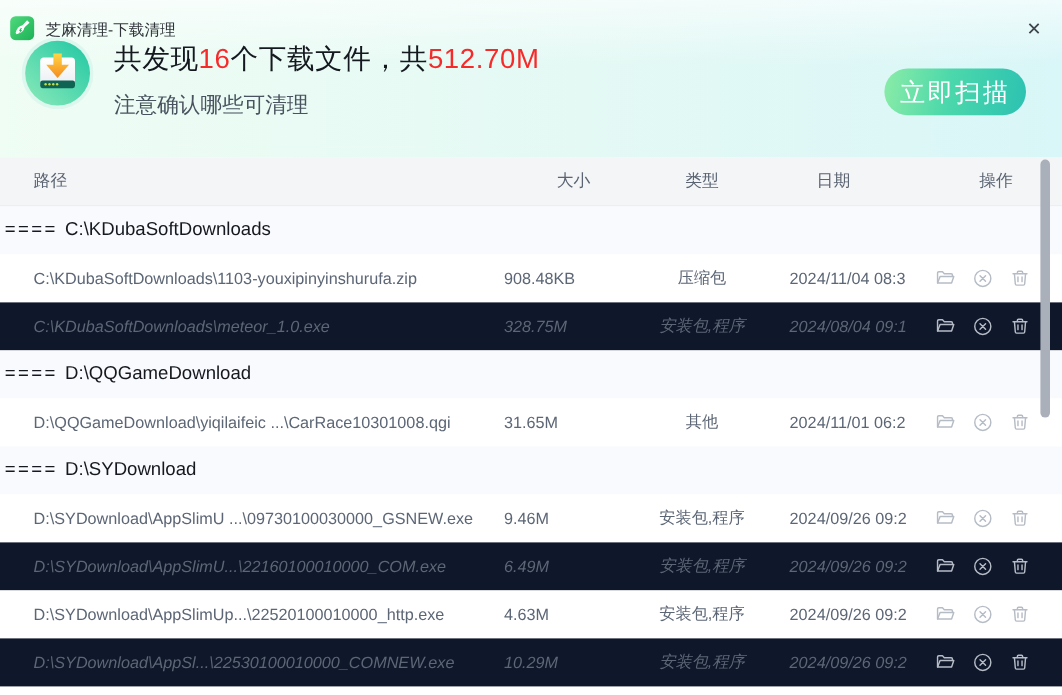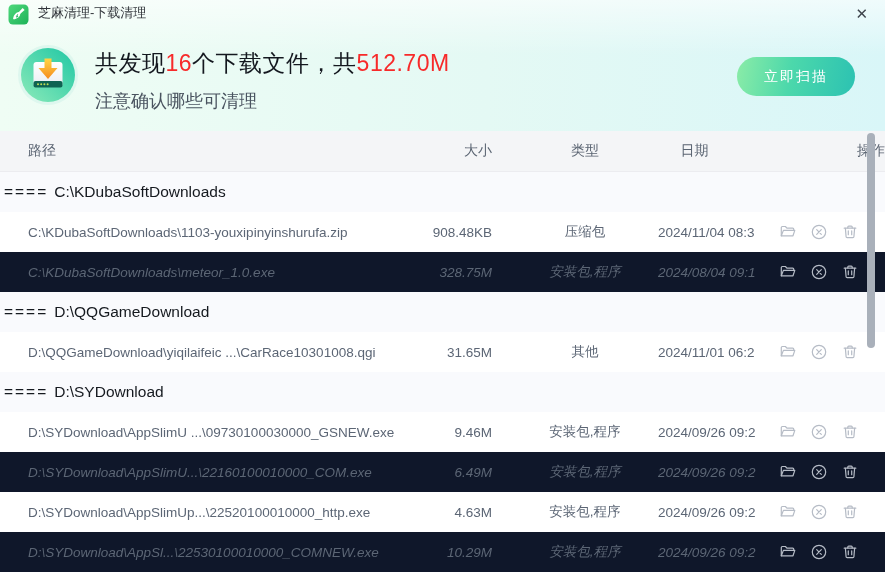--- a/index.html
+++ b/index.html
@@ -8,58 +8,58 @@
     font-family:"Liberation Sans","DejaVu Sans",sans-serif;
     background:#fff;
   }
   
   .hero {
     position:relative; height:131px;
     background:
       linear-gradient(180deg, rgba(255,255,255,.6) 0%, rgba(255,255,255,0) 42%),
       linear-gradient(90deg, #effdf4 0%, #e4f9f4 55%, #d9f6f8 100%);
   }
-  .titlebar { display:flex; align-items:flex-start; height:30px; padding:4px 12px 0 8px; }
+  .titlebar { display:flex; align-items:flex-end; height:30px; padding:4px 12px 0 8px; }
   .app-icon { width:21px; height:21px; flex:none; }
   .win-title { margin-left:9px; font-size:13px; color:#30343a; }
   .close-btn {
     margin-left:auto; font-size:15px; line-height:1; color:#3f454d;
     padding:2px 5px; cursor:pointer; user-select:none;
   }
-  .hero-main { position:absolute; top:45px; left:18px; display:flex; align-items:flex-start; }
+  .hero-main { position:absolute; top:31px; left:18px; display:flex; align-items:flex-start; }
   .hero-icon { width:60px; height:60px; flex:none; }
   .hero-text { margin-left:17px; padding-top:3px; }
   .headline { font-size:23px; color:#14181f; letter-spacing:.5px; white-space:nowrap; }
   .headline .red { color:#f72a2a; }
   .subtitle { margin-top:10px; font-size:18px; color:#49535f; }
   .scan-btn {
     position:absolute; top:57px; right:30px; width:118px; height:39px;
-    border:none; border-radius:20px; color:#fff; font-size:14px; letter-spacing:2px;
+    border:none; border-radius:20px; color:#fff; font-size:21px; letter-spacing:2px;
     font-family:inherit; cursor:pointer;
     background:linear-gradient(100deg, #8beca7 0%, #4cd8ab 45%, #2cc2b2 100%);
   }
   
   .thead {
     height:41px; background:#f4f5f7; border-bottom:1px solid #ececf0;
     display:flex; align-items:center; font-size:14px; color:#5a6472; box-sizing:border-box;
   }
   .hcell-path { flex:1; min-width:0; padding-left:28px; }
   .hcell-size { width:72px; flex:none; margin-right:28px; text-align:right;font-family:Liberation Serif, serif; }
   .hcell-type { width:130px; flex:none; text-align:center; }
   .hcell-date { width:125px; flex:none; text-align:center; padding-right:36px; box-sizing:border-box; }
-  .hcell-ops  { width:110px; flex:none; text-align:right; box-sizing:border-box; }
+  .hcell-ops  { width:110px; flex:none; text-align:center; box-sizing:border-box; }
 
   .row { height:40px; display:flex; align-items:center; background:#fff; font-size:13.5px; color:#5c6675; }
   .row.shaded { background:#0f172a;font-style:italic; }
   .group-row { background:#f9fafd; color:#15191f; font-size:15.5px; }
   .g-prefix { padding-left:4px; letter-spacing:2px; }
   .g-path { margin-left:6px; }
   .cell { white-space:nowrap; }
   .cell-path { flex:1; min-width:0; padding-left:28px; overflow:hidden; text-overflow:clip; }
-  .cell-size { width:72px; flex:none; margin-right:28px; text-align:right; }
+  .cell-size { width:72px; flex:none; margin-right:28px; text-align:left; }
   .cell-type { width:130px; flex:none; text-align:center; }
   .cell-date { width:125px; flex:none; padding-left:8px; box-sizing:border-box; overflow:hidden; }
   .cell-ops  { width:110px; flex:none; display:flex; align-items:center; justify-content:flex-end; gap:13px; padding-right:26px; box-sizing:border-box; }
   .op { width:18px; height:18px; cursor:pointer; display:inline-flex; }
   
   .scroll-thumb {
     position:absolute; top:133px; right:10px; width:8px; height:215px;
     border-radius:4px; background:#a9b0ba; cursor:pointer;
   }
 </style>

